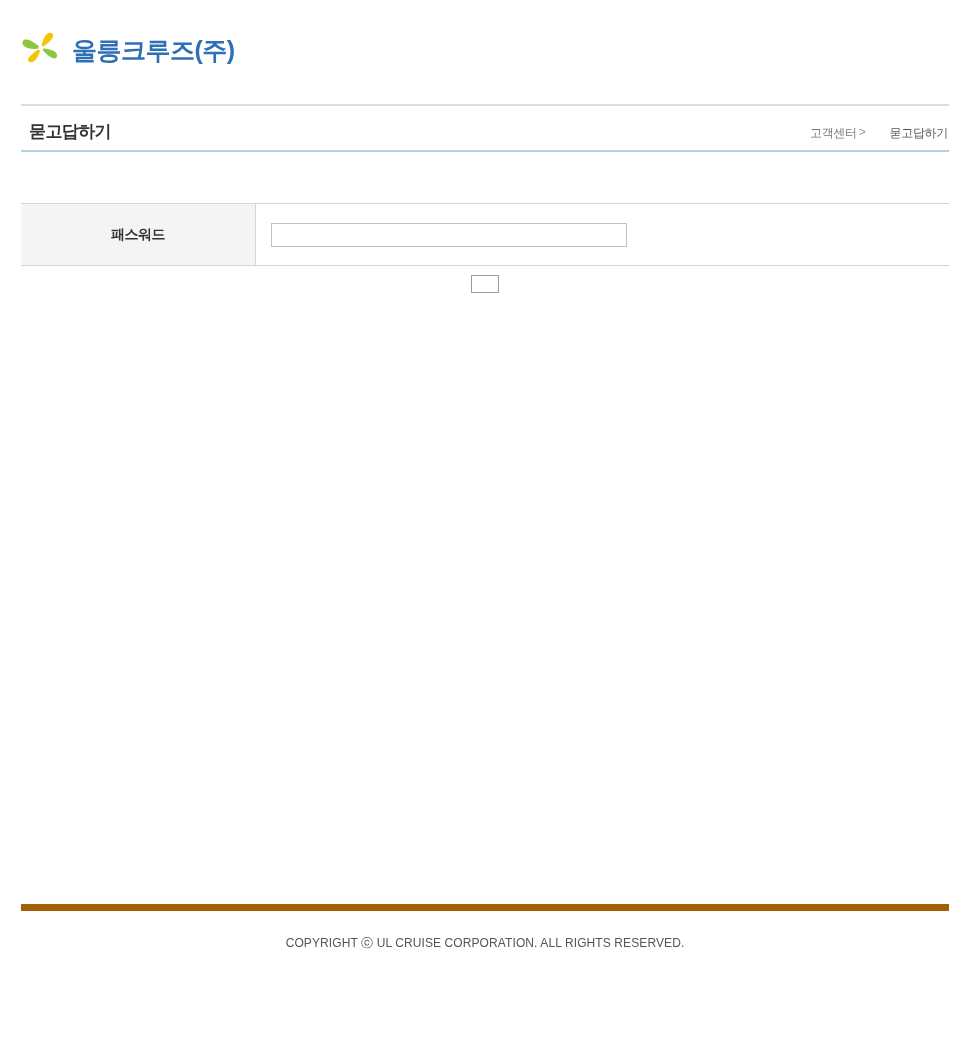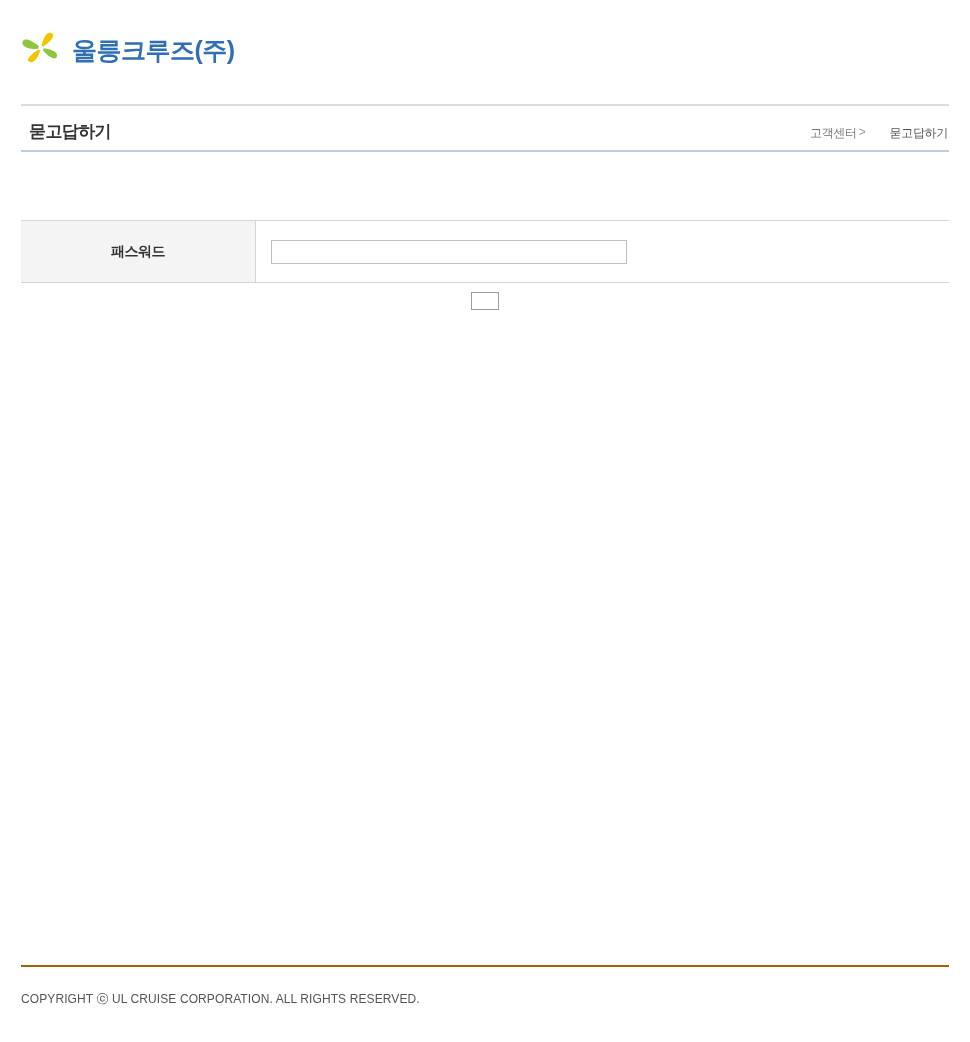--- a/index.html
+++ b/index.html
@@ -90,21 +90,21 @@
 
   
   .content {
     margin: 0 21px;
     padding-top: 0;
   }
   .pw-table {
     width: 928px;
     border-collapse: collapse;
     border-top: 1px solid #ffffff;
-    margin-top: 68px;
+    margin-top: 51px;
     table-layout: fixed;
   }
   .pw-table tr {
     height: 62px;
   }
   .pw-table th {
     width: 232px;
     background: #f4f4f4;
     border-top: 1px solid #d5d5d5;
     border-bottom: 1px solid #d5d5d5;
@@ -152,23 +152,24 @@
     font-size: 11px;
     color: #333333;
     padding: 0 4px;
     cursor: pointer;
   }
 
   
   .footer {
     position: absolute;
     left: 21px;
-    top: 965px;
+    top: 904px;
     width: 928px;
-    border-top: 2px solid #a16207;
+    border-top: 7px solid #a16207;
+    text-align: center;
   }
   .copyright {
     margin-top: 24px;
     font-size: 12px;
     color: #555555;
     letter-spacing: 0.1px;
   }
 </style>
 </head>
 <body>

